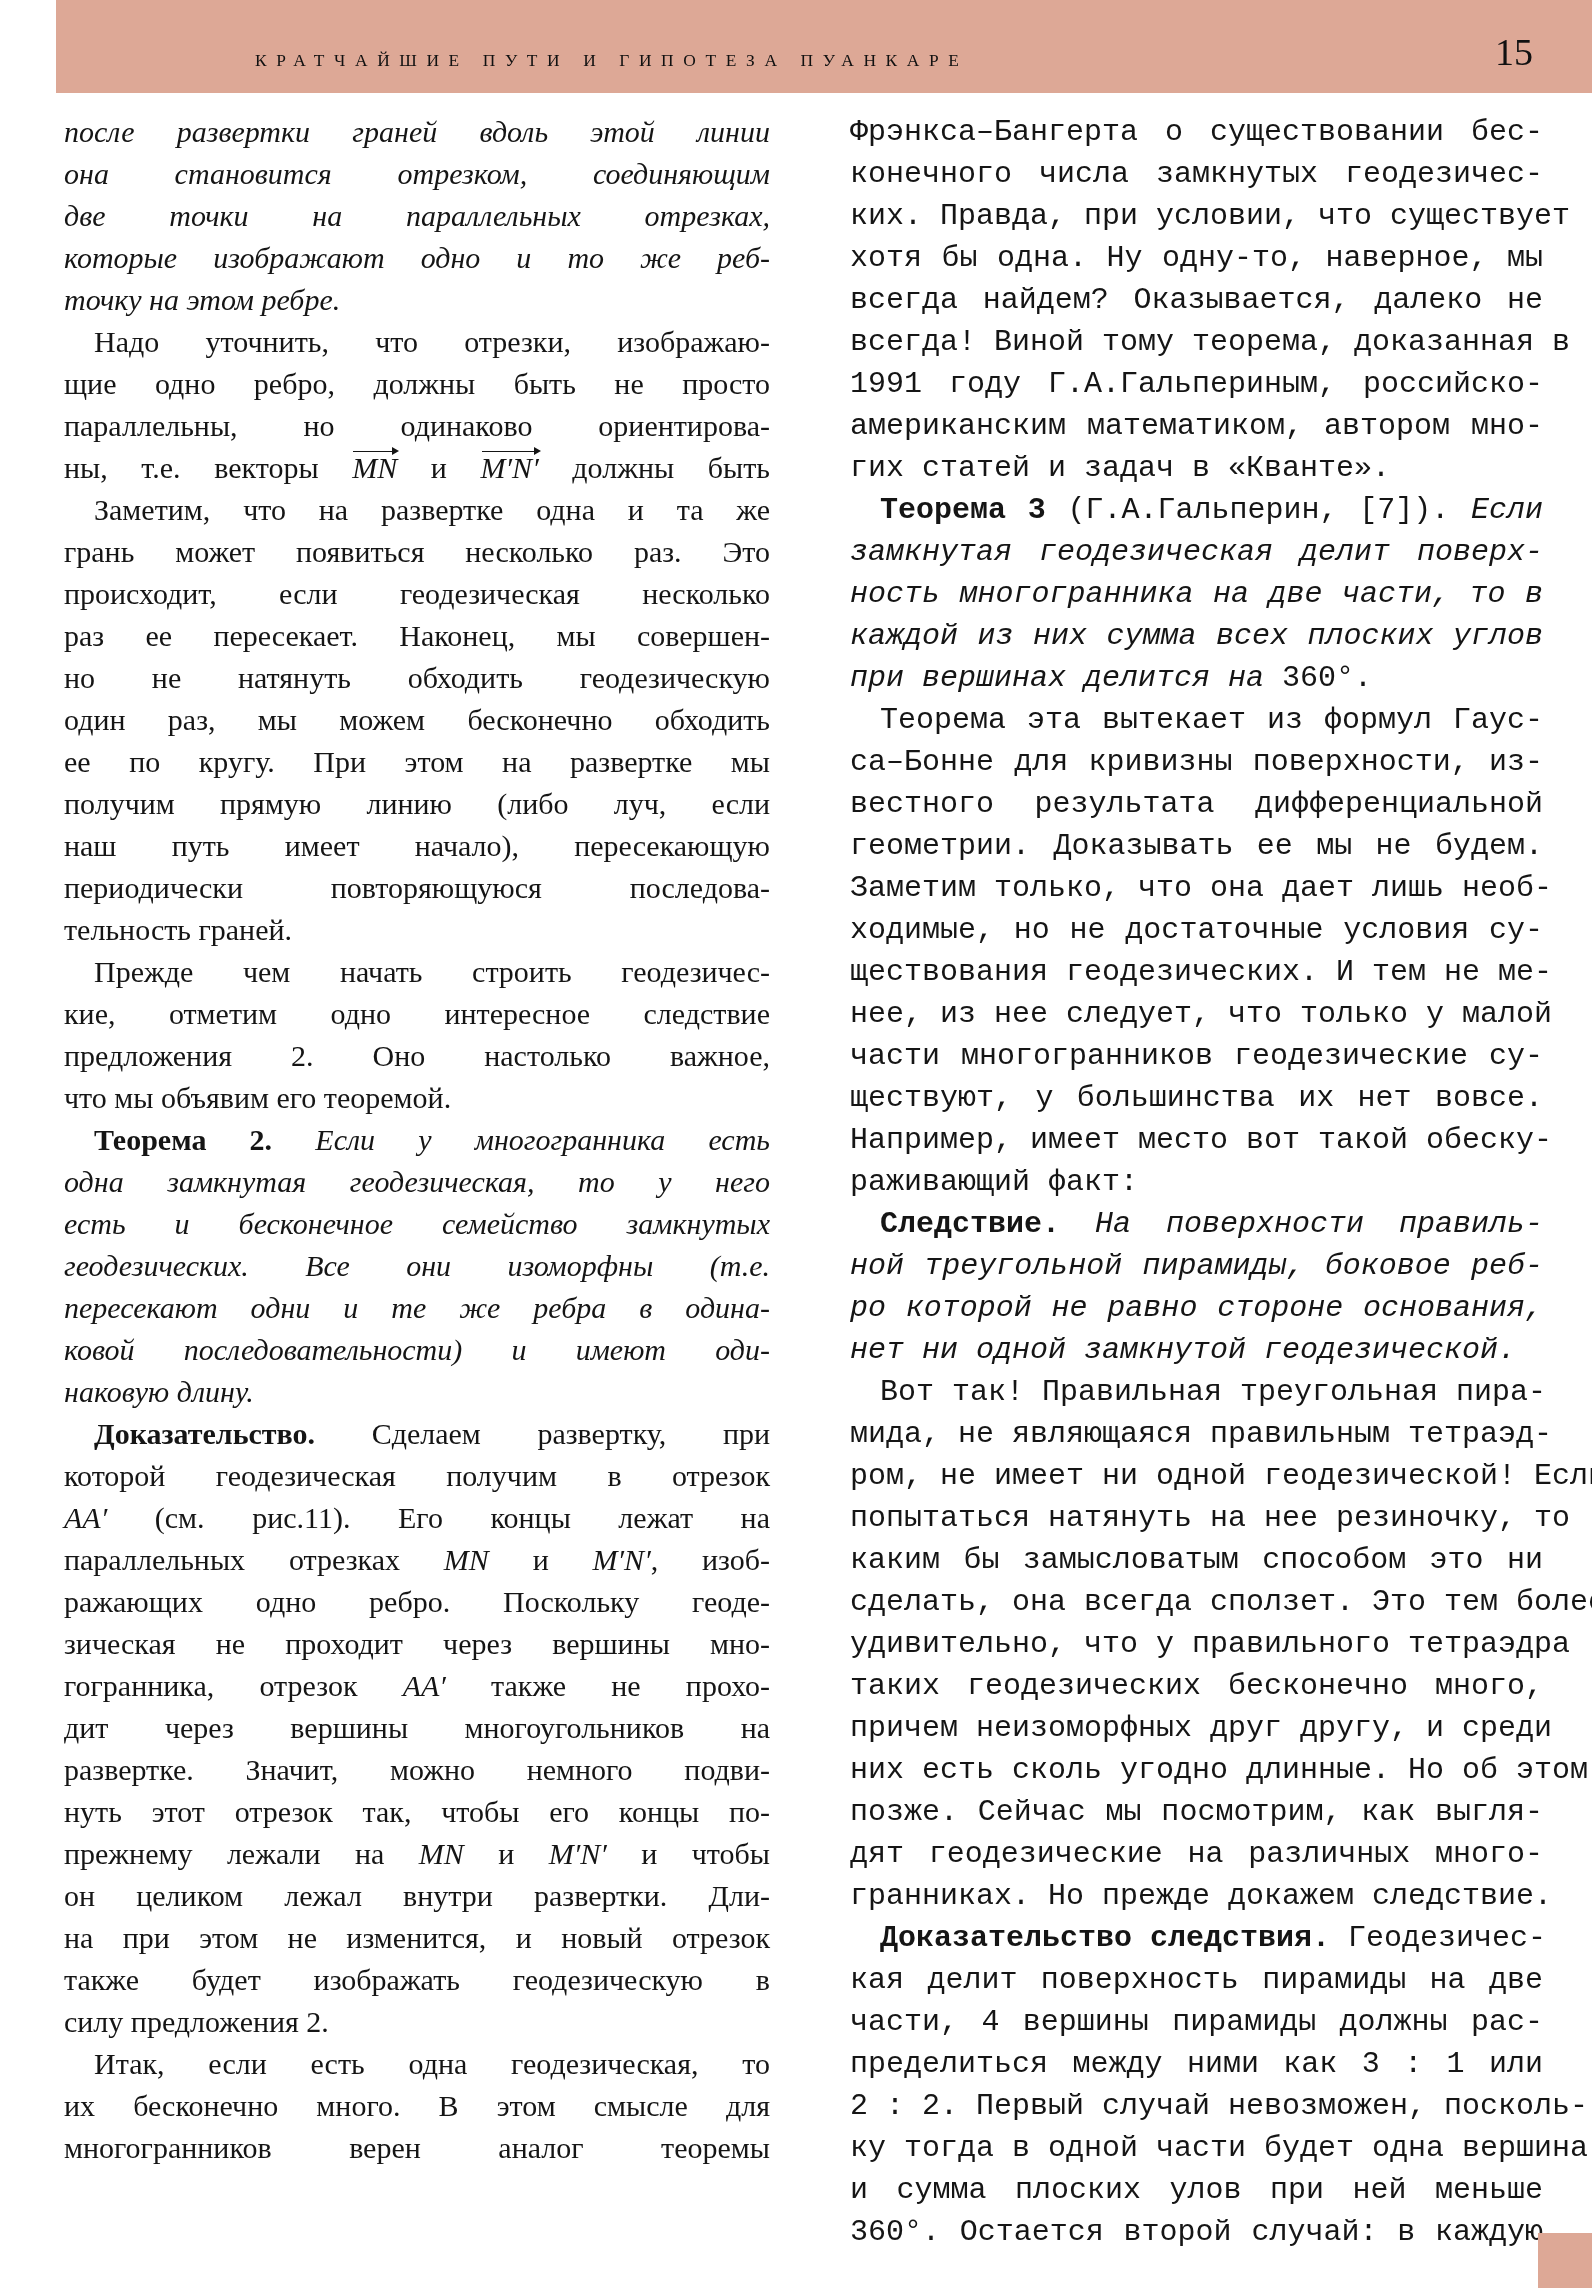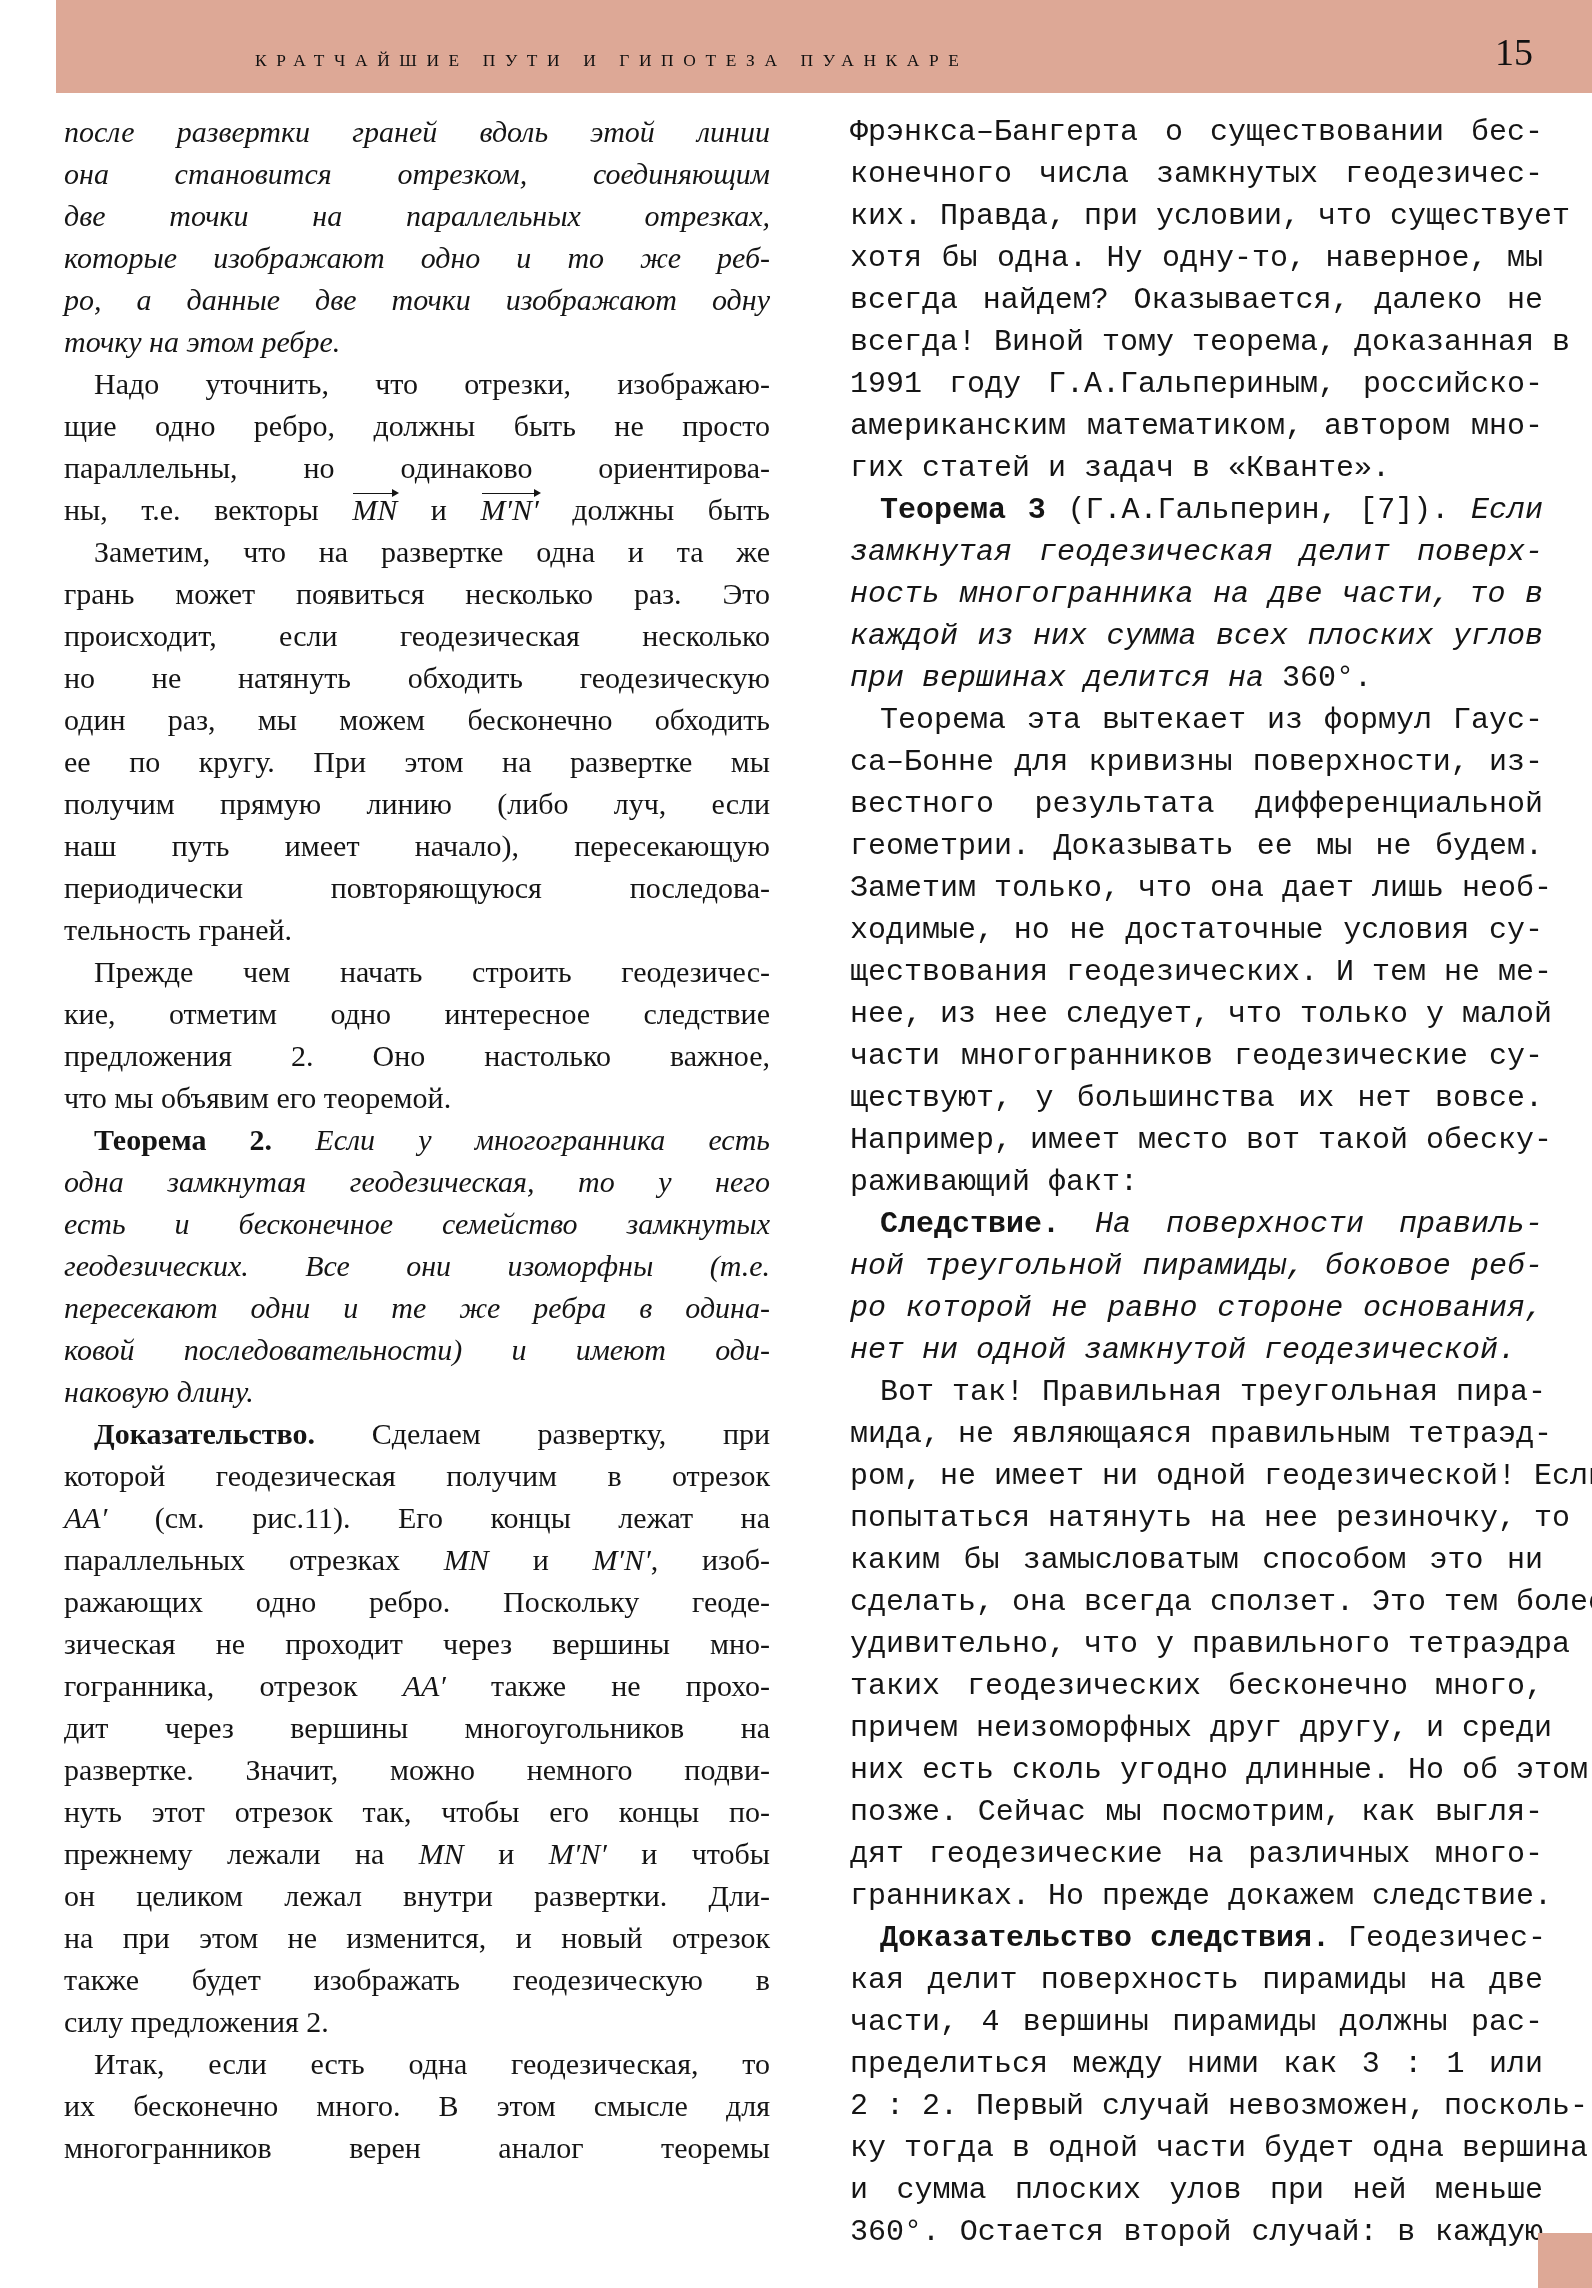--- a/index.html
+++ b/index.html
@@ -30,29 +30,29 @@
 
 <div class="header-band"></div>
 <div class="running-title">КРАТЧАЙШИЕ ПУТИ И ГИПОТЕЗА ПУАНКАРЕ</div>
 <div class="page-number">15</div>
 
 <div class="column col-left">
     <div class="line"><span class="it">после развертки граней вдоль этой линии</span></div>
     <div class="line"><span class="it">она становится отрезком, соединяющим</span></div>
     <div class="line"><span class="it">две точки на параллельных отрезках,</span></div>
     <div class="line"><span class="it">которые изображают одно и то же реб-</span></div>
-    <div class="line"><span class="it">ро, а данные две точки изображают одну</span></div>
     <div class="line last"><span class="it">точку на этом ребре.</span></div>
     <div class="line indent"><span>Надо уточнить, что отрезки, изображаю-</span></div>
     <div class="line"><span>щие одно ребро, должны быть не просто</span></div>
     <div class="line"><span>параллельны, но одинаково ориентирова-</span></div>
     <div class="line"><span>ны, т.е. векторы </span><span class="vec">MN</span><span> и </span><span class="vec">M′N′</span><span> должны быть</span></div>
     <div class="line indent"><span>Заметим, что на развертке одна и та же</span></div>
     <div class="line"><span>грань может появиться несколько раз. Это</span></div>
     <div class="line"><span>происходит, если геодезическая несколько</span></div>
+    <div class="line"><span>раз ее пересекает. Наконец, мы совершен-</span></div>
     <div class="line"><span>но не натянуть обходить геодезическую</span></div>
     <div class="line"><span>один раз, мы можем бесконечно обходить</span></div>
     <div class="line"><span>ее по кругу. При этом на развертке мы</span></div>
     <div class="line"><span>получим прямую линию (либо луч, если</span></div>
     <div class="line"><span>наш путь имеет начало), пересекающую</span></div>
     <div class="line"><span>периодически повторяющуюся последова-</span></div>
     <div class="line last"><span>тельность граней.</span></div>
     <div class="line indent"><span>Прежде чем начать строить геодезичес-</span></div>
     <div class="line"><span>кие, отметим одно интересное следствие</span></div>
     <div class="line"><span>предложения 2. Оно настолько важное,</span></div>

